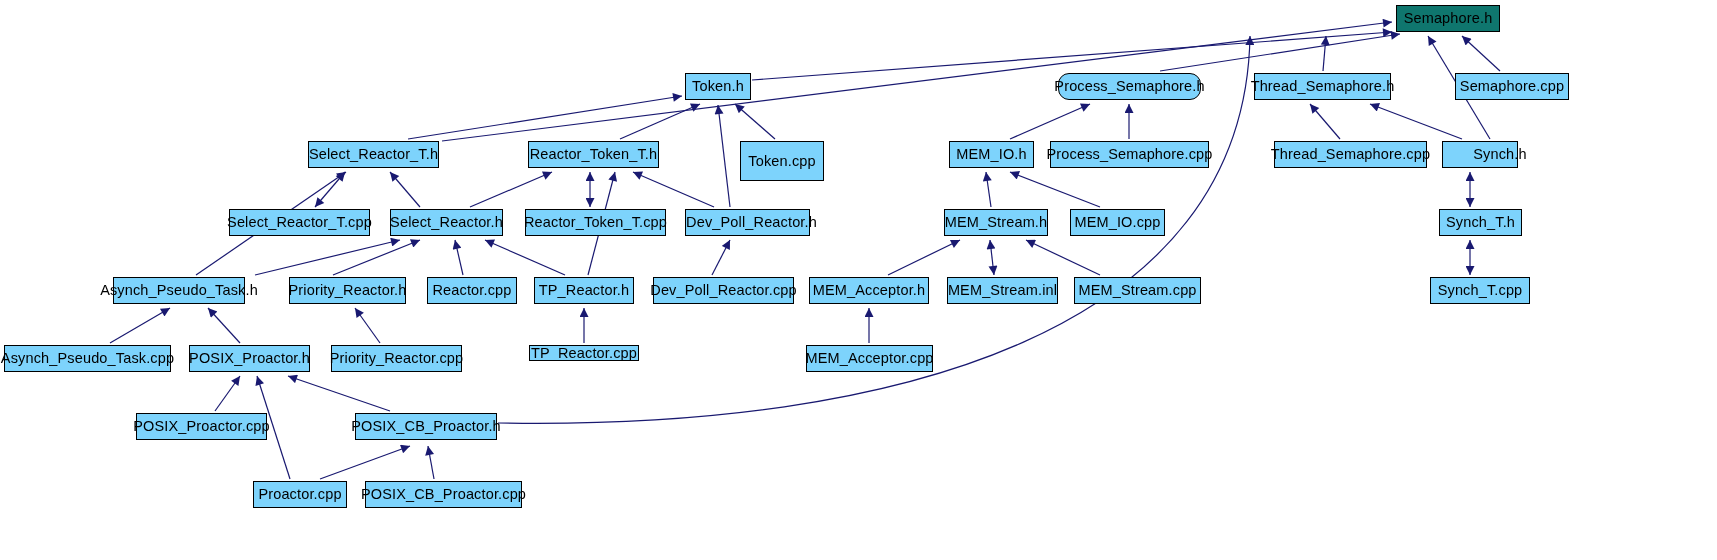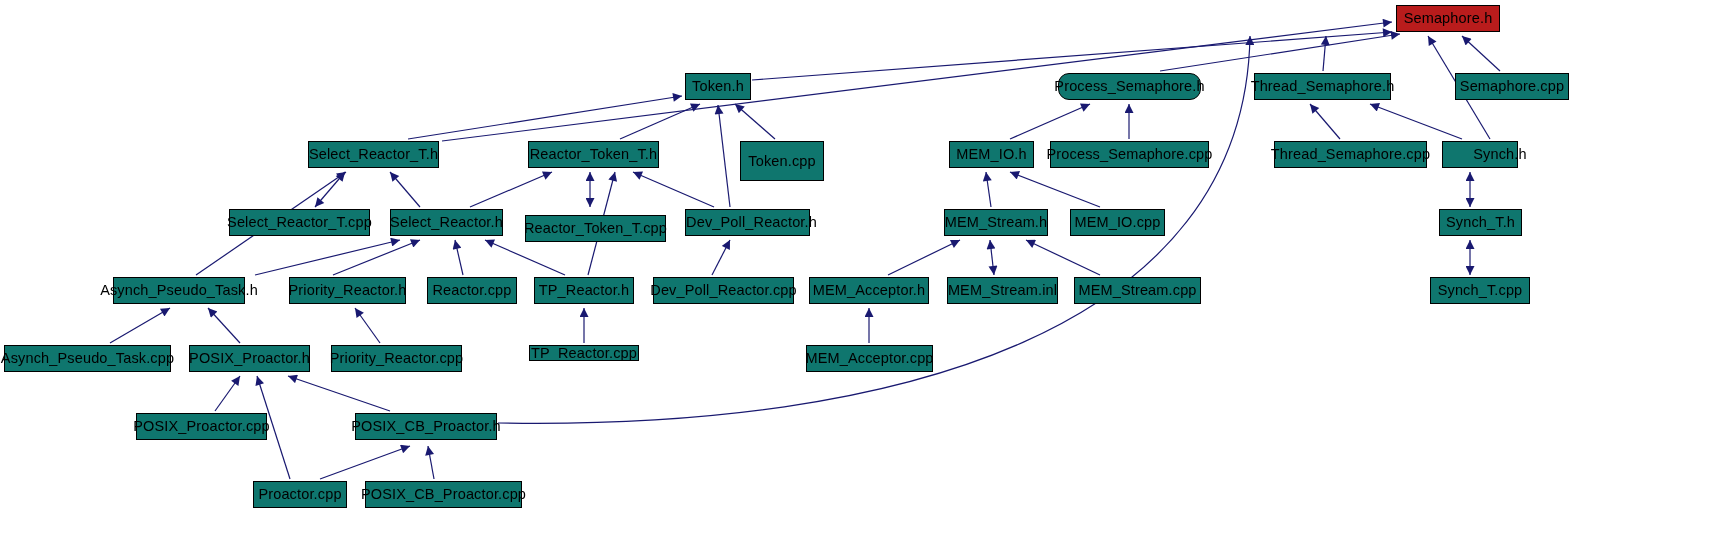--- a/index.html
+++ b/index.html
@@ -8,32 +8,32 @@
     width:1717px;height:560px;
     background:#ffffff;
     font-family:"Liberation Sans","DejaVu Sans",sans-serif;
     overflow:hidden;
   }
   #edges{position:absolute;left:0;top:0;width:1717px;height:560px;}
   .node{
     position:absolute;
     box-sizing:border-box;
     border:1px solid #000000;
-    background:#0f766e;
+    background:#7dd3fc;
     color:#000000;
     display:flex;
     align-items:center;
     justify-content:center;
     font-size:14.5px;
     line-height:1;
     white-space:nowrap;
     letter-spacing:0.15px;
     z-index:2;
   }
-  .node.highlight{background:#b91c1c;}
+  .node.highlight{background:#0f766e;}
   .node-label{pointer-events:none;}
 </style>
 </head>
 <body>
 
 <div id="canvas">
   <svg id="edges" viewBox="0 0 1717 560" xmlns="http://www.w3.org/2000/svg">
       <defs>
         <marker id="arrow-end" markerWidth="11" markerHeight="9" refX="10" refY="4.5" orient="auto" markerUnits="userSpaceOnUse">
           <path d="M1,0 L1,9 L10,4.5 z" fill="#191970"></path>
@@ -127,21 +127,21 @@
     </div>
     <div class="node" style="left: 1442px; top: 141px; width: 76px; height: 27px; padding-left: 40px;">
       <span class="node-label">Synch.h</span>
     </div>
     <div class="node" style="left: 229px; top: 209px; width: 141px; height: 27px;">
       <span class="node-label">Select_Reactor_T.cpp</span>
     </div>
     <div class="node" style="left: 390px; top: 209px; width: 113px; height: 27px;">
       <span class="node-label">Select_Reactor.h</span>
     </div>
-    <div class="node" style="left: 525px; top: 209px; width: 141px; height: 27px; margin-top: 6px;">
+    <div class="node" style="left: 525px; top: 209px; width: 141px; height: 27px;">
       <span class="node-label">Reactor_Token_T.cpp</span>
     </div>
     <div class="node" style="left: 685px; top: 209px; width: 125px; height: 27px; padding-left: 8px;">
       <span class="node-label">Dev_Poll_Reactor.h</span>
     </div>
     <div class="node" style="left: 944px; top: 209px; width: 104px; height: 27px;">
       <span class="node-label">MEM_Stream.h</span>
     </div>
     <div class="node" style="left: 1070px; top: 209px; width: 95px; height: 27px;">
       <span class="node-label">MEM_IO.cpp</span>

